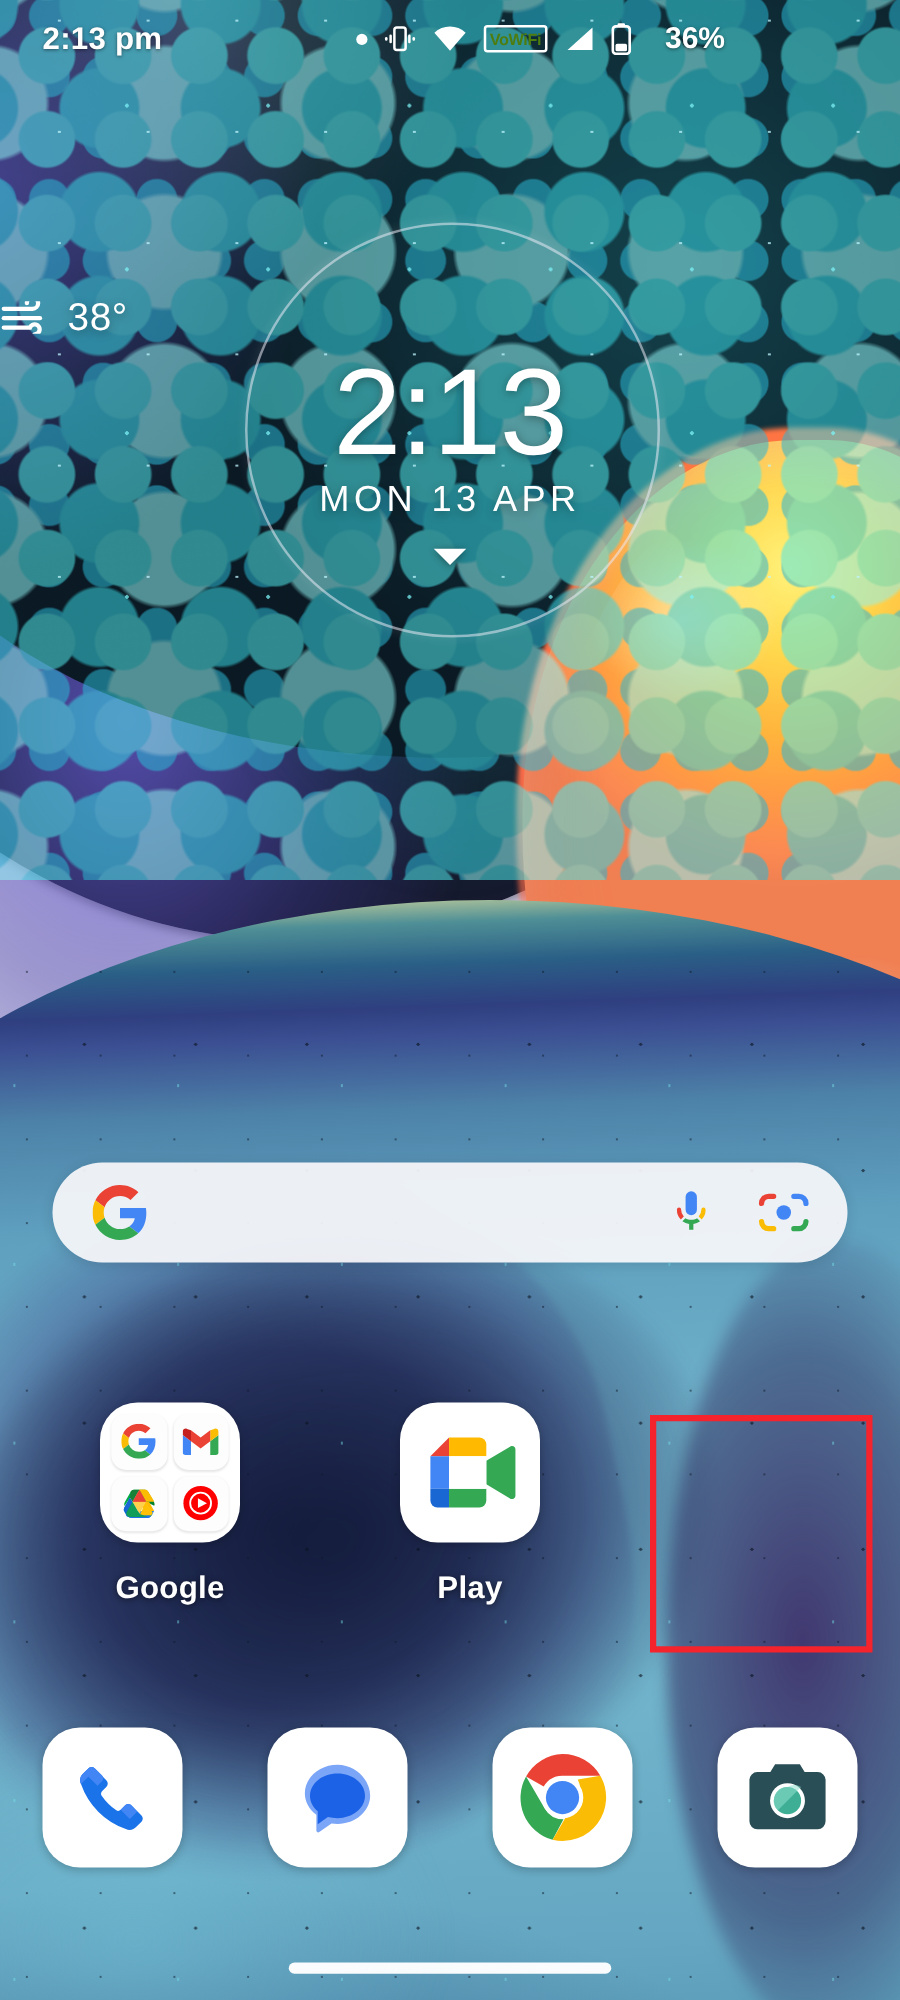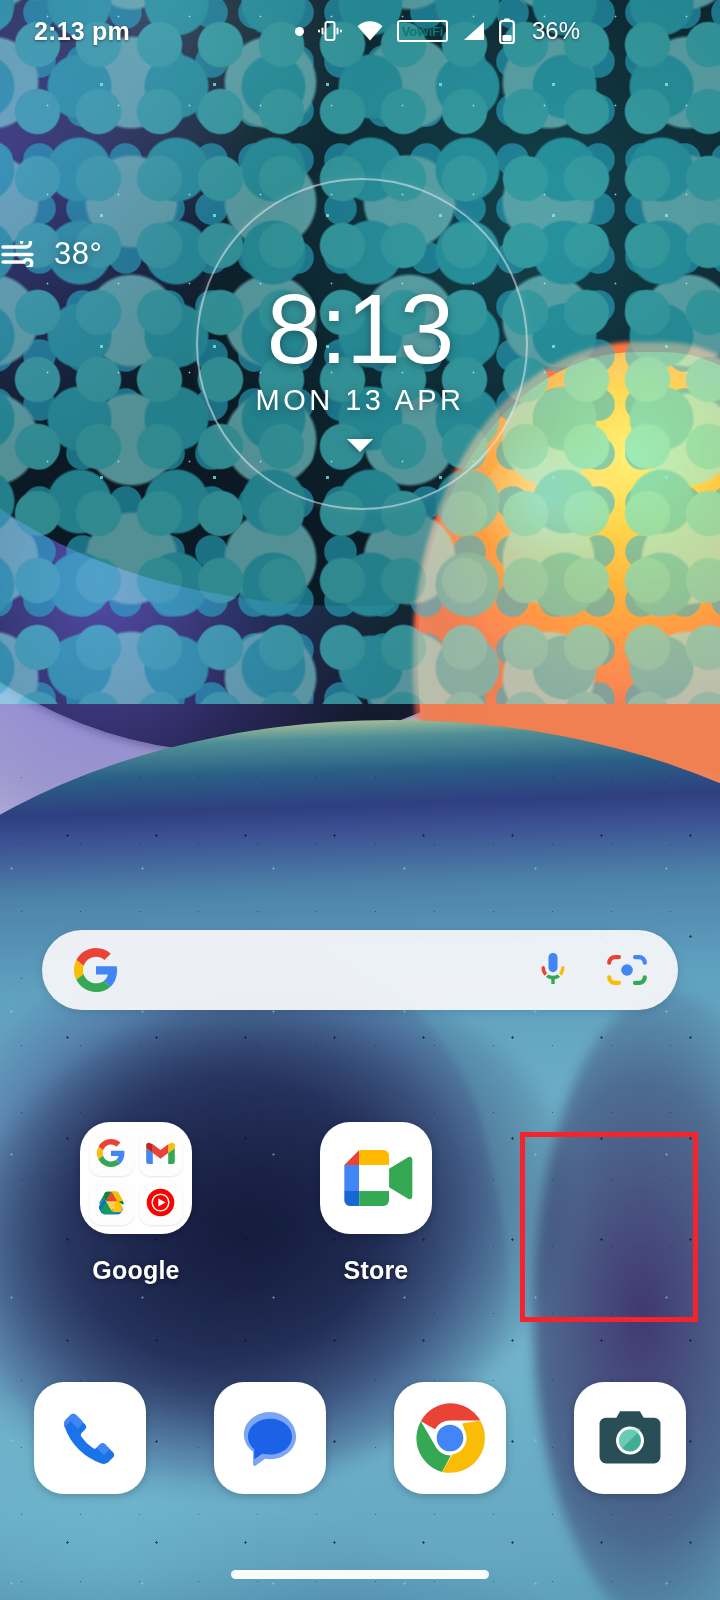--- a/index.html
+++ b/index.html
@@ -162,25 +162,25 @@
     padding:0 28px 0 34px; color:#fff; z-index:20;
   }
   .sb-time{
     font-size:25px; font-weight:bold; letter-spacing:.2px;
     text-shadow:0 1px 3px rgba(0,0,0,.5);
   }
   .sb-right{display:flex; align-items:center; gap:13px;}
   .sb-dot{width:9px;height:9px;border-radius:50%;background:#fff;display:block;}
   .sb-ico{display:block;}
   .sb-vowifi{
-    border:2px solid #fff; border-radius:3px; color:#0f766e;
+    border:2px solid #fff; border-radius:3px; color:#4d7c0f;
     font-size:13px; font-weight:bold; line-height:1;
     padding:2.5px 3px; letter-spacing:-.3px;
   }
-  .sb-batt-pct{font-size:24px; font-weight:normal; margin-left:4px;
+  .sb-batt-pct{font-size:24px; font-weight:bold; margin-left:14px;
     text-shadow:0 1px 3px rgba(0,0,0,.5);text-align:right;}
 
   
   .clock{
     position:absolute; left:0; top:236px; width:720px;
     text-align:center; color:#fff; z-index:15;
     text-shadow:0 2px 8px rgba(0,0,0,.35);
   }
   .weather-row{
     display:flex; align-items:center; gap:14px;
@@ -326,21 +326,21 @@
 
   <div class="clock">
     <div class="weather-row">
       <svg width="40" height="26" viewBox="0 0 40 26">
         <path d="M3 6 H26 a4.5 4.5 0 1 0 -4.5 -4.5" fill="none" stroke="#fff" stroke-width="3.4" stroke-linecap="round"></path>
         <path d="M3 13.5 H32" fill="none" stroke="#fff" stroke-width="3.4" stroke-linecap="round"></path>
         <path d="M3 21 H24 a4 4 0 1 1 3.6 5.5" fill="none" stroke="#fff" stroke-width="3.4" stroke-linecap="round"></path>
       </svg>
       <div class="weather-temp">38°</div>
     </div>
-    <div class="clock-time">8:13</div>
+    <div class="clock-time">2:13</div>
     <div class="clock-date">MON 13 APR</div>
     <div class="clock-chevron"></div>
   </div>
 
   <div class="searchbar">
     <svg width="44" height="44" viewBox="0 0 48 48">
       <path fill="#EA4335" d="M24 9.5c3.54 0 6.71 1.22 9.21 3.6l6.85-6.85C35.9 2.38 30.47 0 24 0 14.62 0 6.51 5.38 2.56 13.22l7.98 6.19C12.43 13.72 17.74 9.5 24 9.5z"></path>
       <path fill="#4285F4" d="M46.98 24.55c0-1.57-.15-3.09-.38-4.55H24v9.02h12.94c-.58 2.96-2.26 5.48-4.78 7.18l7.73 6c4.51-4.18 7.09-10.36 7.09-17.65z"></path>
       <path fill="#FBBC05" d="M10.53 28.59c-.48-1.45-.76-2.99-.76-4.59s.27-3.14.76-4.59l-7.98-6.19C.92 16.46 0 20.12 0 24c0 3.88.92 7.54 2.56 10.78l7.97-6.19z"></path>
       <path fill="#34A853" d="M24 48c6.48 0 11.93-2.13 15.89-5.81l-7.73-6c-2.15 1.45-4.92 2.3-8.16 2.3-6.26 0-11.57-4.22-13.47-9.91l-7.98 6.19C6.51 42.62 14.62 48 24 48z"></path>
@@ -429,21 +429,21 @@
           <path fill="#1967D2" d="M10 52 H26 V68 H16 a6 6 0 0 1-6-6 Z"></path>
           <path fill="#34A853" d="M26 52 H58 V62 a6 6 0 0 1-6 6 H26 Z"></path>
           <path fill="#34A853" d="M58 28 L78 16 a3 3 0 0 1 5 2.6 V57.4 a3 3 0 0 1-5 2.6 L58 48 Z"></path>
           <path fill="#34A853" d="M58 24 V52 H26 V24 Z" opacity="0"></path>
           <rect x="26" y="24" width="32" height="28" fill="#FFFFFF"></rect>
           <path fill="#34A853" d="M58 24 H58 V52 H58 Z"></path>
           <path fill="#34A853" d="M52 24 H58 V52 H52 Z" opacity="0"></path>
           <path fill="#34A853" d="M58 24 L58 52 L58 52 Z"></path>
         </svg>
       </div>
-      <div class="app-label">Store</div>
+      <div class="app-label">Play</div>
     </div>
 
     <div class="app"></div>
 
   </div>
 
   <div class="highlight-box" style="border-color: rgb(245, 35, 44);"></div>
 
   <div class="dock">
 

